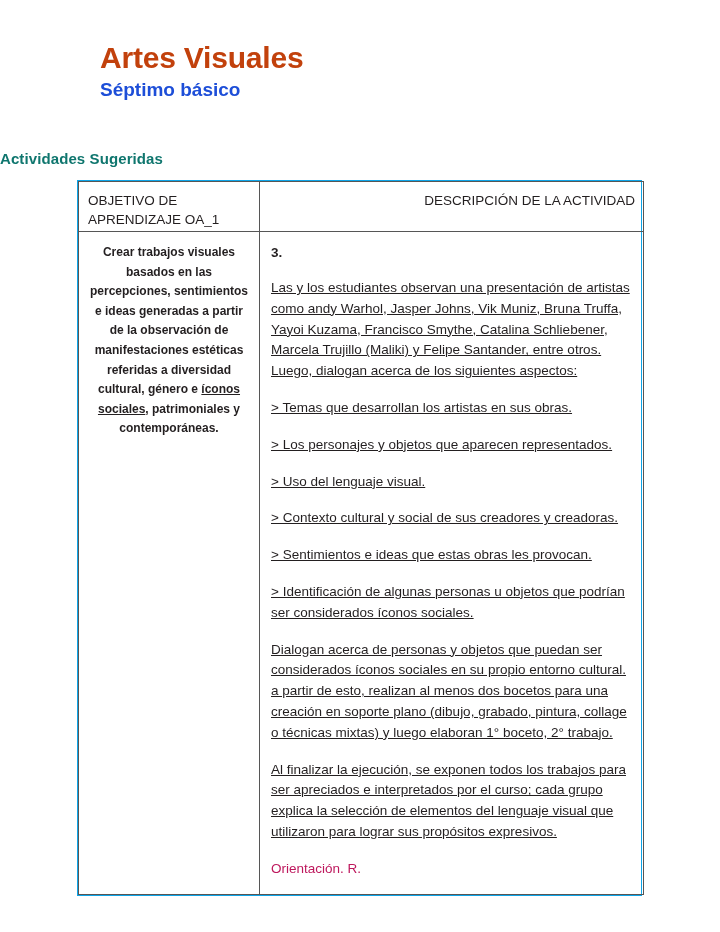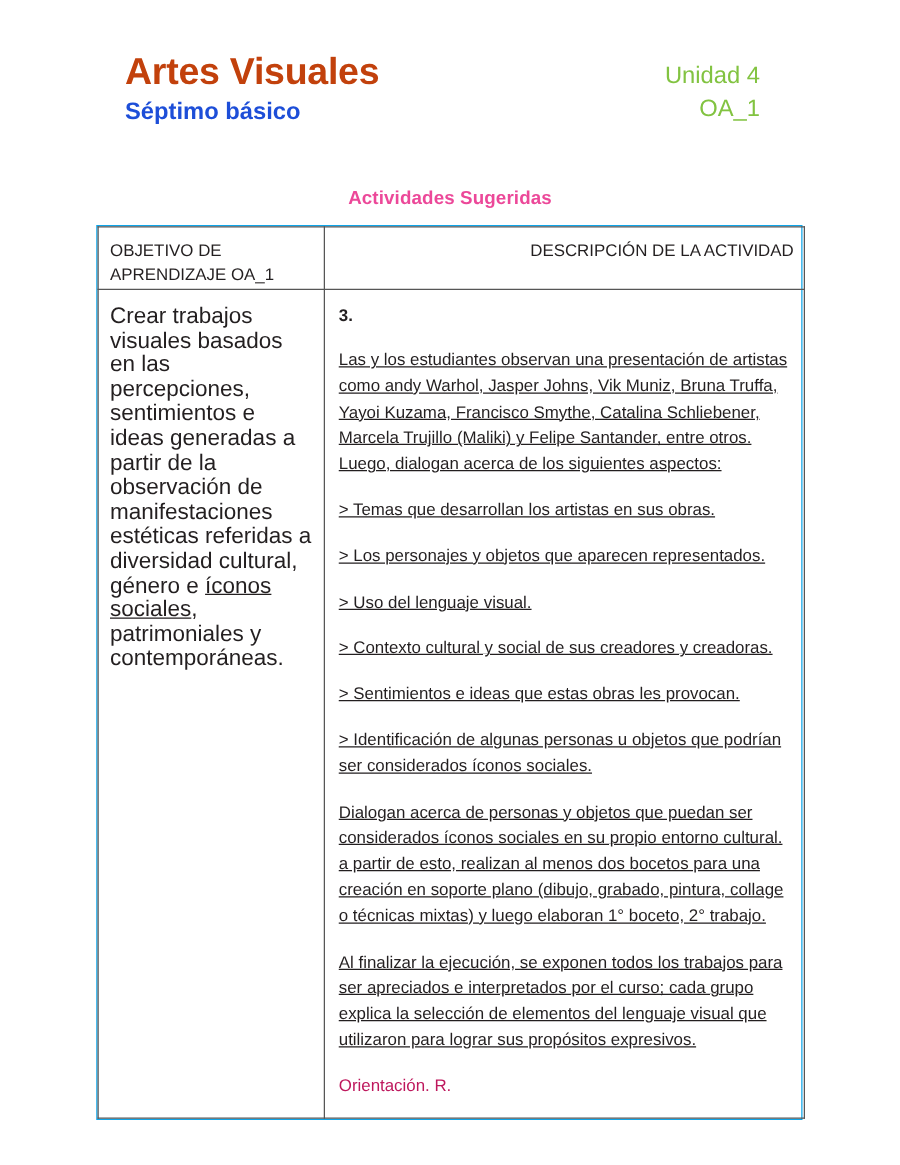--- a/index.html
+++ b/index.html
@@ -71,24 +71,24 @@
     margin-top: 2px;
     white-space: nowrap;
   }
 
   
   .section-title {
     position: absolute;
     left: 0;
     top: 150px;
     width: 720px;
-    text-align: center;
+    text-align: left;
     font-size: 15px;
     font-weight: bold;
-    color: #ec4899;
+    color: #0f766e;
     letter-spacing: 0.1px;
   }
 
   
   .table {
     position: absolute;
     left: 77px;
     top: 180px;
     width: 565px;
     border: 1px solid #0ea5e9;
@@ -123,24 +123,25 @@
   .body-cell-left {
     padding: 11px 9px 10px 9px;
     box-sizing: border-box;
   }
   .body-cell-right {
     padding: 11px 12px 14px 11px;
     box-sizing: border-box;
   }
 
   .obj-text {
-    font-size: 18px;
-    font-weight: normal;
+    font-size: 12px;
+    font-weight: bold;
     line-height: 19.6px;
     color: #231f20;
+    text-align: center;
   }
   .obj-text u {
     text-decoration: underline;
   }
 
   .act-num {
     font-size: 13.5px;
     font-weight: bold;
     line-height: 19px;
     color: #231f20;
@@ -163,24 +164,20 @@
 </style>
 </head>
 <body>
 
 <div class="page">
 
   <div class="header">
     <div class="header-left">
       <div class="subject-title">Artes Visuales</div>
       <div class="grade-title">Séptimo básico</div>
-    </div>
-    <div class="header-right">
-      <div class="unit-label">Unidad 4</div>
-      <div class="oa-label">OA_1</div>
     </div>
   </div>
 
   <div class="section-title">Actividades Sugeridas</div>
 
   <div class="table">
     <table>
       <colgroup>
         <col class="c1">
         <col class="c2">

